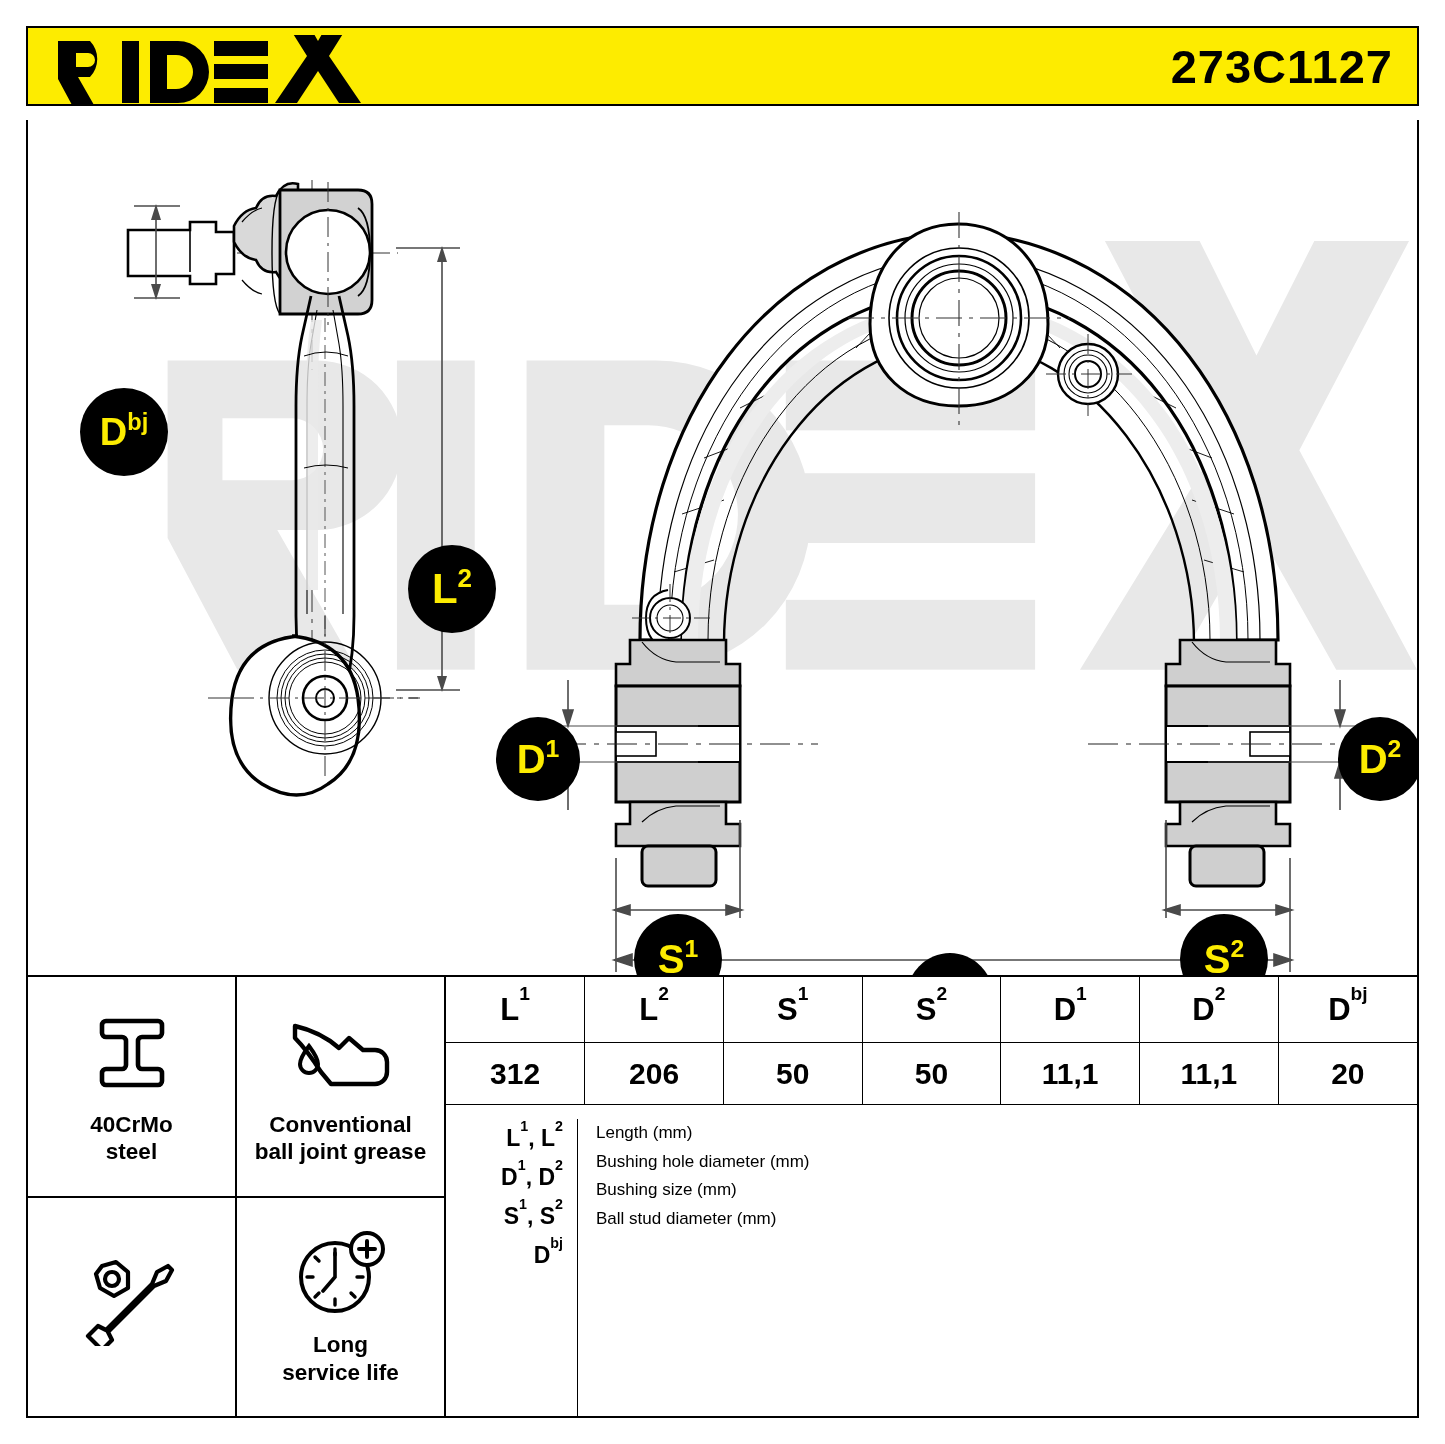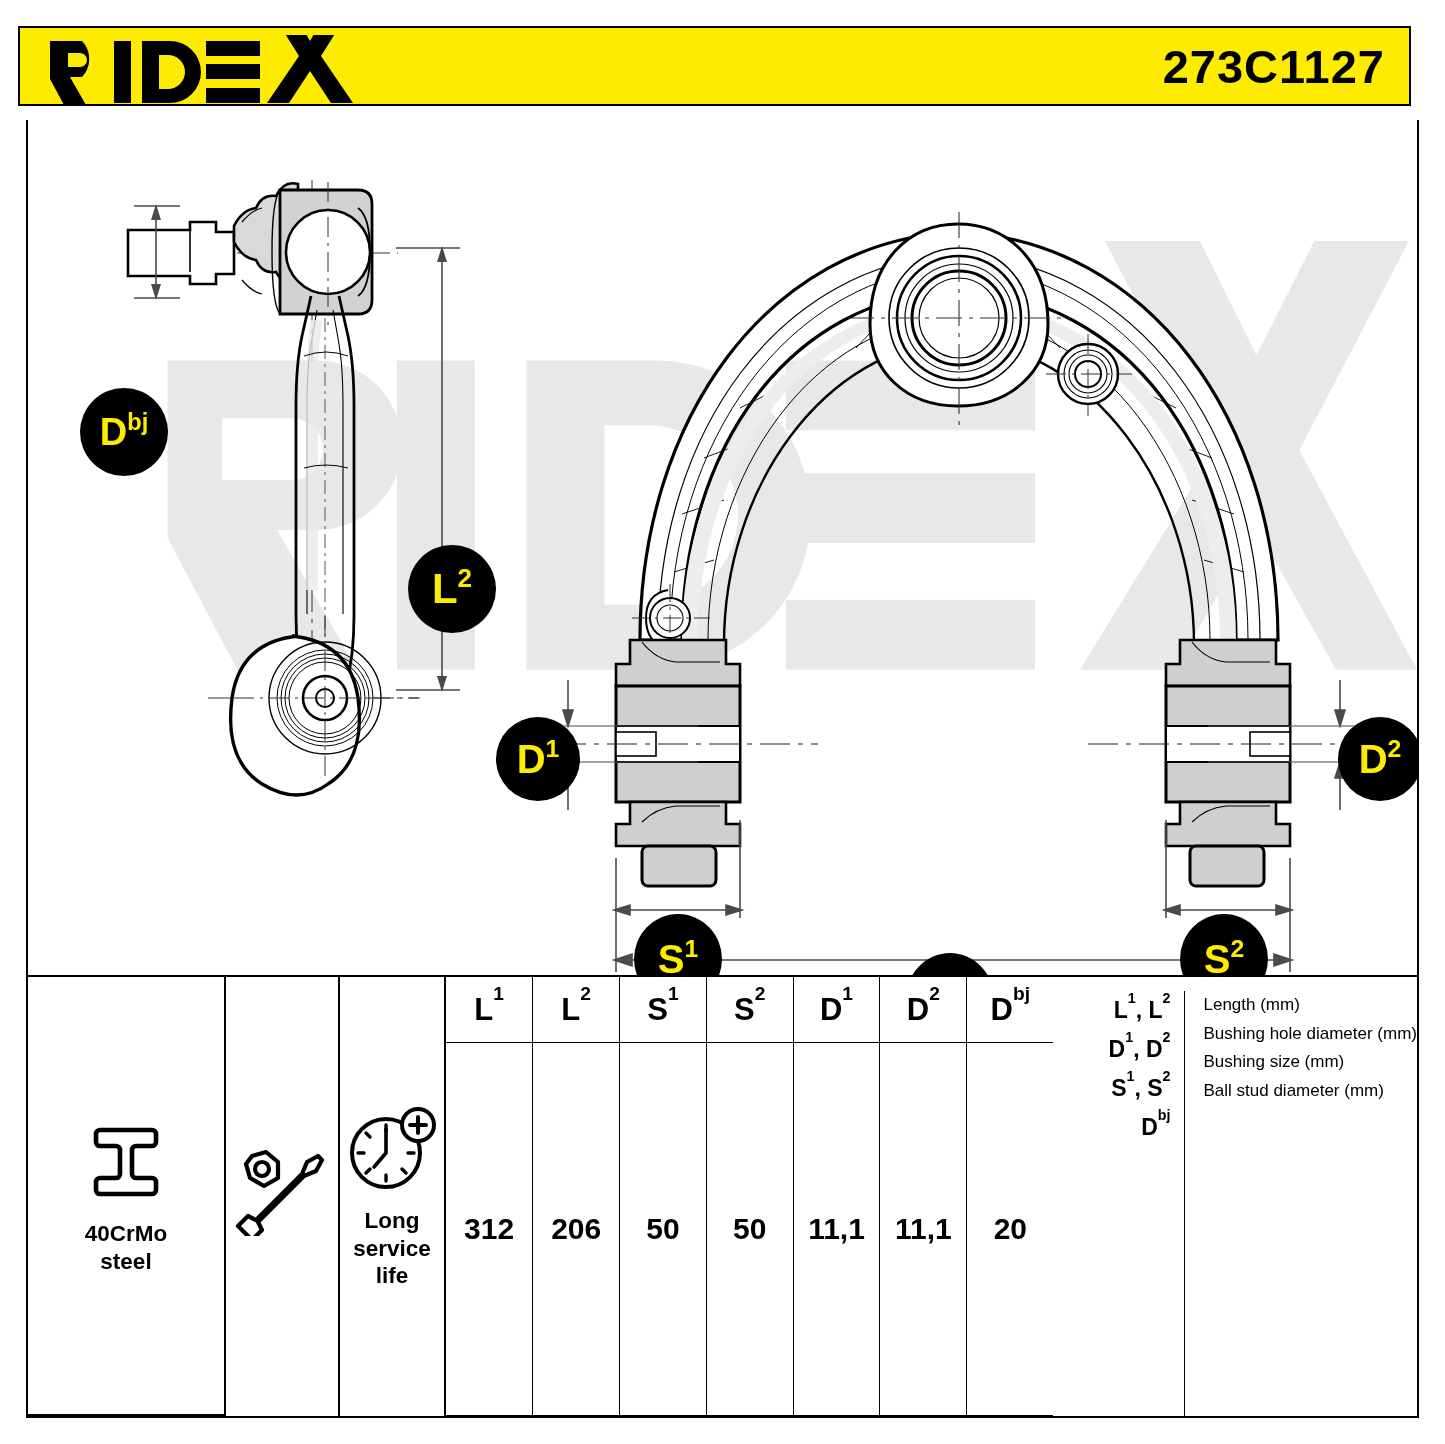--- a/index.html
+++ b/index.html
@@ -1,50 +1,50 @@
 <!DOCTYPE html>
 <html><head>
 <meta charset="utf-8">
 <style>
   html,body{margin:0;padding:0;background:#fff;}
   body{font-family:"Liberation Sans",sans-serif;}
   #page{position:relative;width:1445px;height:1444px;background:#ffffff;overflow:hidden;}
 
   
-  #header{position:absolute;left:18px;top:26px;width:1393px;height:80px;background:#fdec00;
+  #header{position:absolute;left:26px;top:26px;width:1393px;height:80px;background:#fdec00;
           border:2px solid #000;box-sizing:border-box;}
   #logo{position:absolute;left:28px;top:7px;height:72px;width:340px;}
   #partno{position:absolute;right:24px;top:50%;transform:translateY(-50%);
           font-size:47px;font-weight:bold;color:#000;letter-spacing:1px;
           font-family:"Liberation Sans",sans-serif;}
 
   
   #drawing{position:absolute;left:26px;top:120px;width:1393px;height:855px;
            border-left:2px solid #000;border-right:2px solid #000;
            background:#fff;box-sizing:border-box;overflow:hidden;}
   #watermark{position:absolute;left:0;top:0;width:100%;height:100%;}
 
   .badge{position:absolute;background:#000;border-radius:50%;
          display:flex;align-items:center;justify-content:center;
          color:#fdec00;font-weight:bold;font-family:"Liberation Sans",sans-serif;}
   .badge sup{font-size:.62em;line-height:0;position:relative;top:-.42em;font-weight:bold;}
 
   
   #bottom{position:absolute;left:26px;top:975px;width:1393px;height:443px;
           border:2px solid #000;box-sizing:border-box;display:flex;}
-  #features{width:416px;display:flex;flex-direction:row;box-sizing:border-box;}
+  #features{width:416px;display:flex;flex-direction:column;box-sizing:border-box;}
   .feat-row{flex:1;display:flex;}
   .feat-row.top{border-bottom:2px solid #000;}
   .feat-cell{flex:1;display:flex;flex-direction:column;align-items:center;
              justify-content:center;box-sizing:border-box;padding:8px 6px;}
   .feat-cell.left{border-right:2px solid #000;}
   .feat-icon{height:92px;display:flex;align-items:center;justify-content:center;margin-bottom:12px;}
   .feat-label{font-size:22.5px;font-weight:bold;line-height:1.22;text-align:center;color:#000;}
 
-  #specs{flex:1;border-left:2px solid #000;display:flex;flex-direction:row;box-sizing:border-box;}
+  #specs{flex:1;border-left:2px solid #000;display:flex;flex-direction:column;box-sizing:border-box;}
   table.dims{border-collapse:collapse;table-layout:fixed;width:100%;}
   table.dims th,table.dims td{border:1.5px solid #000;text-align:center;color:#000;}
   table.dims th{height:63px;font-size:31px;font-weight:bold;}
   table.dims td{height:59px;font-size:30px;font-weight:bold;}
   table.dims th:first-child,table.dims td:first-child{border-left:none;}
   table.dims th:last-child,table.dims td:last-child{border-right:none;}
   table.dims tr:first-child th{border-top:none;}
   table.dims sup{font-size:.62em;line-height:0;position:relative;top:-.45em;}
 
   #legend{flex:1;display:flex;padding-top:14px;box-sizing:border-box;}
@@ -343,20 +343,30 @@
             <svg width="84" height="84" viewBox="0 0 84 84">
               <path d="M16 10 h52 a4 4 0 0 1 4 4 v8 a4 4 0 0 1 -4 4 h-16 a4 4 0 0 0 -4 4 v24
                        a4 4 0 0 0 4 4 h16 a4 4 0 0 1 4 4 v8 a4 4 0 0 1 -4 4 h-52 a4 4 0 0 1 -4 -4
                        v-8 a4 4 0 0 1 4 -4 h16 a4 4 0 0 0 4 -4 v-24 a4 4 0 0 0 -4 -4 h-16
                        a4 4 0 0 1 -4 -4 v-8 a4 4 0 0 1 4 -4 z" fill="none" stroke="#000" stroke-width="4.6" stroke-linejoin="round"></path>
             </svg>
           </div>
           <div class="feat-label">40CrMo<br>steel</div>
         </div>
 
+        <div class="feat-cell">
+          <div class="feat-icon">
+            <svg width="108" height="74" viewBox="0 0 108 74">
+              <path d="M8 10 q26 6 44 22 l10 -10 l14 12 h12 a12 12 0 0 1 12 12 v10
+                       a12 12 0 0 1 -12 12 h-44 l-10 -12 q-14 -22 -26 -34 z" fill="none" stroke="#000" stroke-width="4.4" stroke-linejoin="round"></path>
+              <path d="M22 30 q-9 12 -9 18 a9 9 0 0 0 18 0 q0 -6 -9 -18 z" fill="none" stroke="#000" stroke-width="4"></path>
+            </svg>
+          </div>
+          <div class="feat-label">Conventional<br>ball joint grease</div>
+        </div>
       </div>
 
       <div class="feat-row">
 
         <div class="feat-cell left">
           <div class="feat-icon">
             <svg width="100" height="90" viewBox="0 0 100 90">
               <polygon points="20,10 34,6 46,16 46,32 32,40 18,32 14,18" fill="none" stroke="#000" stroke-width="4.2" stroke-linejoin="round"></polygon>
               <circle cx="30" cy="23" r="7" fill="none" stroke="#000" stroke-width="4.2"></circle>
               <path d="M86 10 l-11 6 l-5 12 l-8 8 l-38 38 l-8 -4 l-10 10 l14 14 l10 -10 l-4 -8

